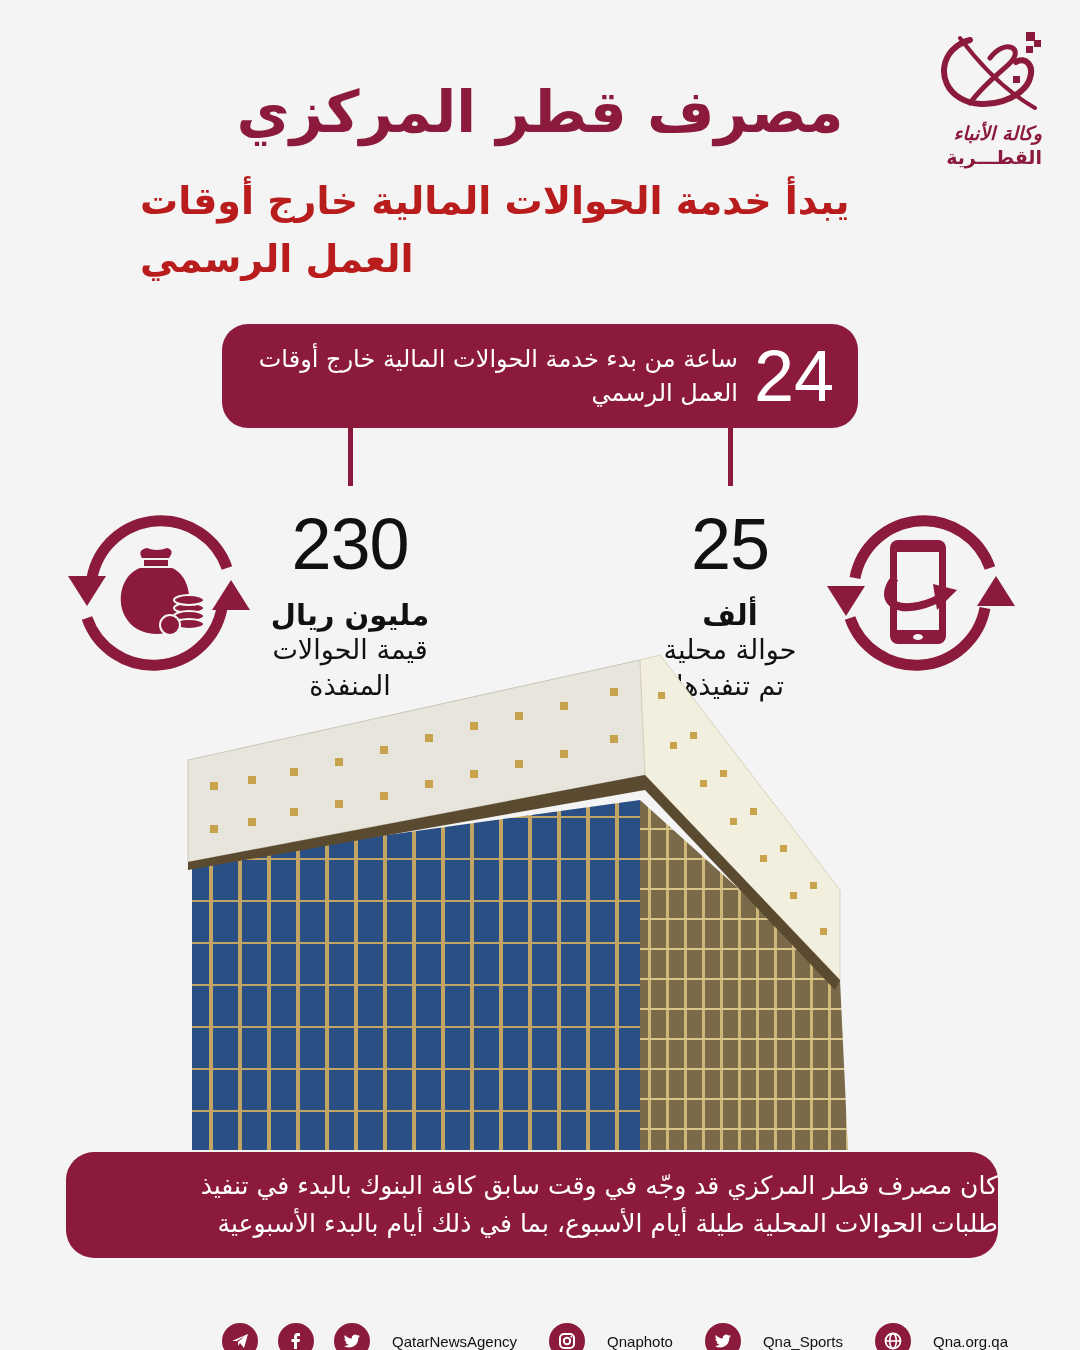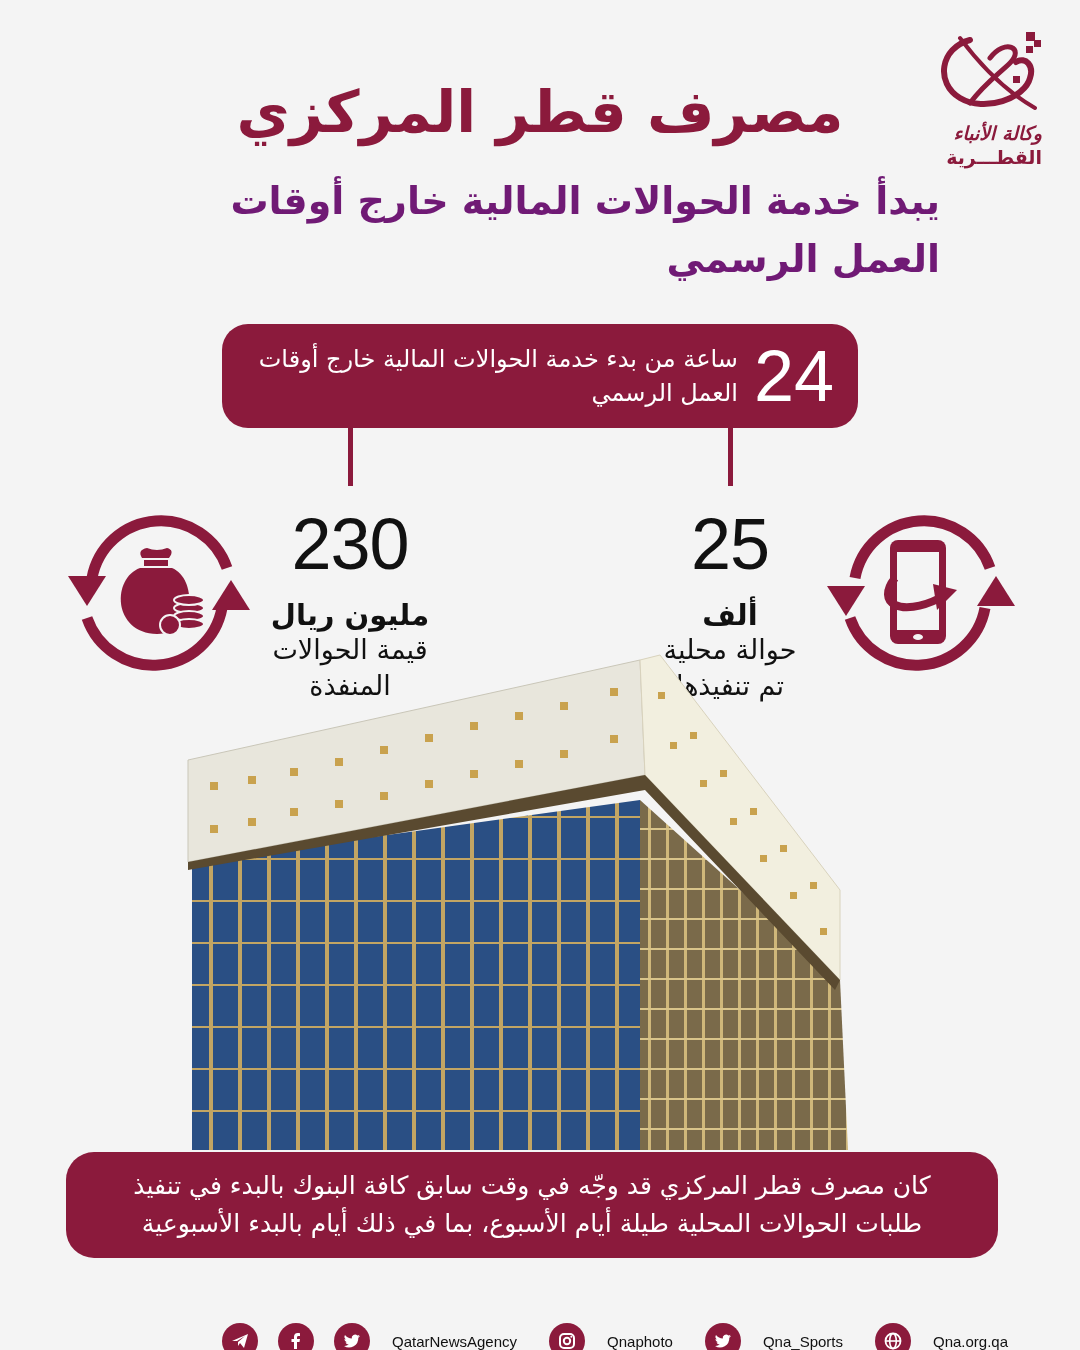--- a/index.html
+++ b/index.html
@@ -19,22 +19,22 @@
   #logo .logo-text { position:absolute; left:0; width:122px; text-align:right; color:#8b1a3c; font-weight:bold; direction:rtl; }
   #logo .l1 { top: 94px; font-size: 19px; font-style: italic; }
   #logo .l2 { top: 118px; font-size: 19px; letter-spacing: 2px; }
 
   
   #title {
     left: 180px; width: 720px; top: 78px; text-align: center;
     font-size: 58px; font-weight: bold; color: #8b1a3c;
   }
   #subtitle {
-    left: 140px; width: 800px; top: 172px; text-align: right;
-    font-size: 38px; font-weight: bold; color: #701a75; line-height: 58px;
+    left: 140px; width: 800px; top: 172px; text-align: left;
+    font-size: 38px; font-weight: bold; color: #b91c1c; line-height: 58px;
   }
 
   
   #box24 {
     left: 222px; top: 324px; width: 636px; height: 104px;
     background: #8b1a3c; border-radius: 26px;
     display: flex; align-items: center; justify-content: flex-start; padding: 0 24px;
     direction: rtl;
   }
   #box24 .num {
@@ -61,21 +61,21 @@
   #icon-money { left: 62px; top: 508px; }
   #icon-phone { left: 825px; top: 508px; }
 
   
   #building { left: 180px; top: 650px; width: 680px; height: 500px; }
 
   
   #bottom-box {
     left: 66px; top: 1152px; width: 932px; height: 106px;
     background: #8b1a3c; border-radius: 28px;
-    color: #fff; font-size: 25px; line-height: 38px; text-align: center;
+    color: #fff; font-size: 25px; line-height: 38px; 
     display: flex; flex-direction: column; justify-content: center;
     direction: rtl;
   }
 
   
   #footer { left: 222px; top: 1322px; height: 38px; display: flex; align-items: center; gap: 20px; }
   .soc { width: 36px; height: 36px; border-radius: 50%; background: #8b1a3c; display:flex; align-items:center; justify-content:center; }
   .soc svg { width: 20px; height: 20px; }
   .soc-label { font-family: "Liberation Sans", sans-serif; font-size: 15px; color: #111; margin-right: 12px; margin-left: 2px; }
 </style>

